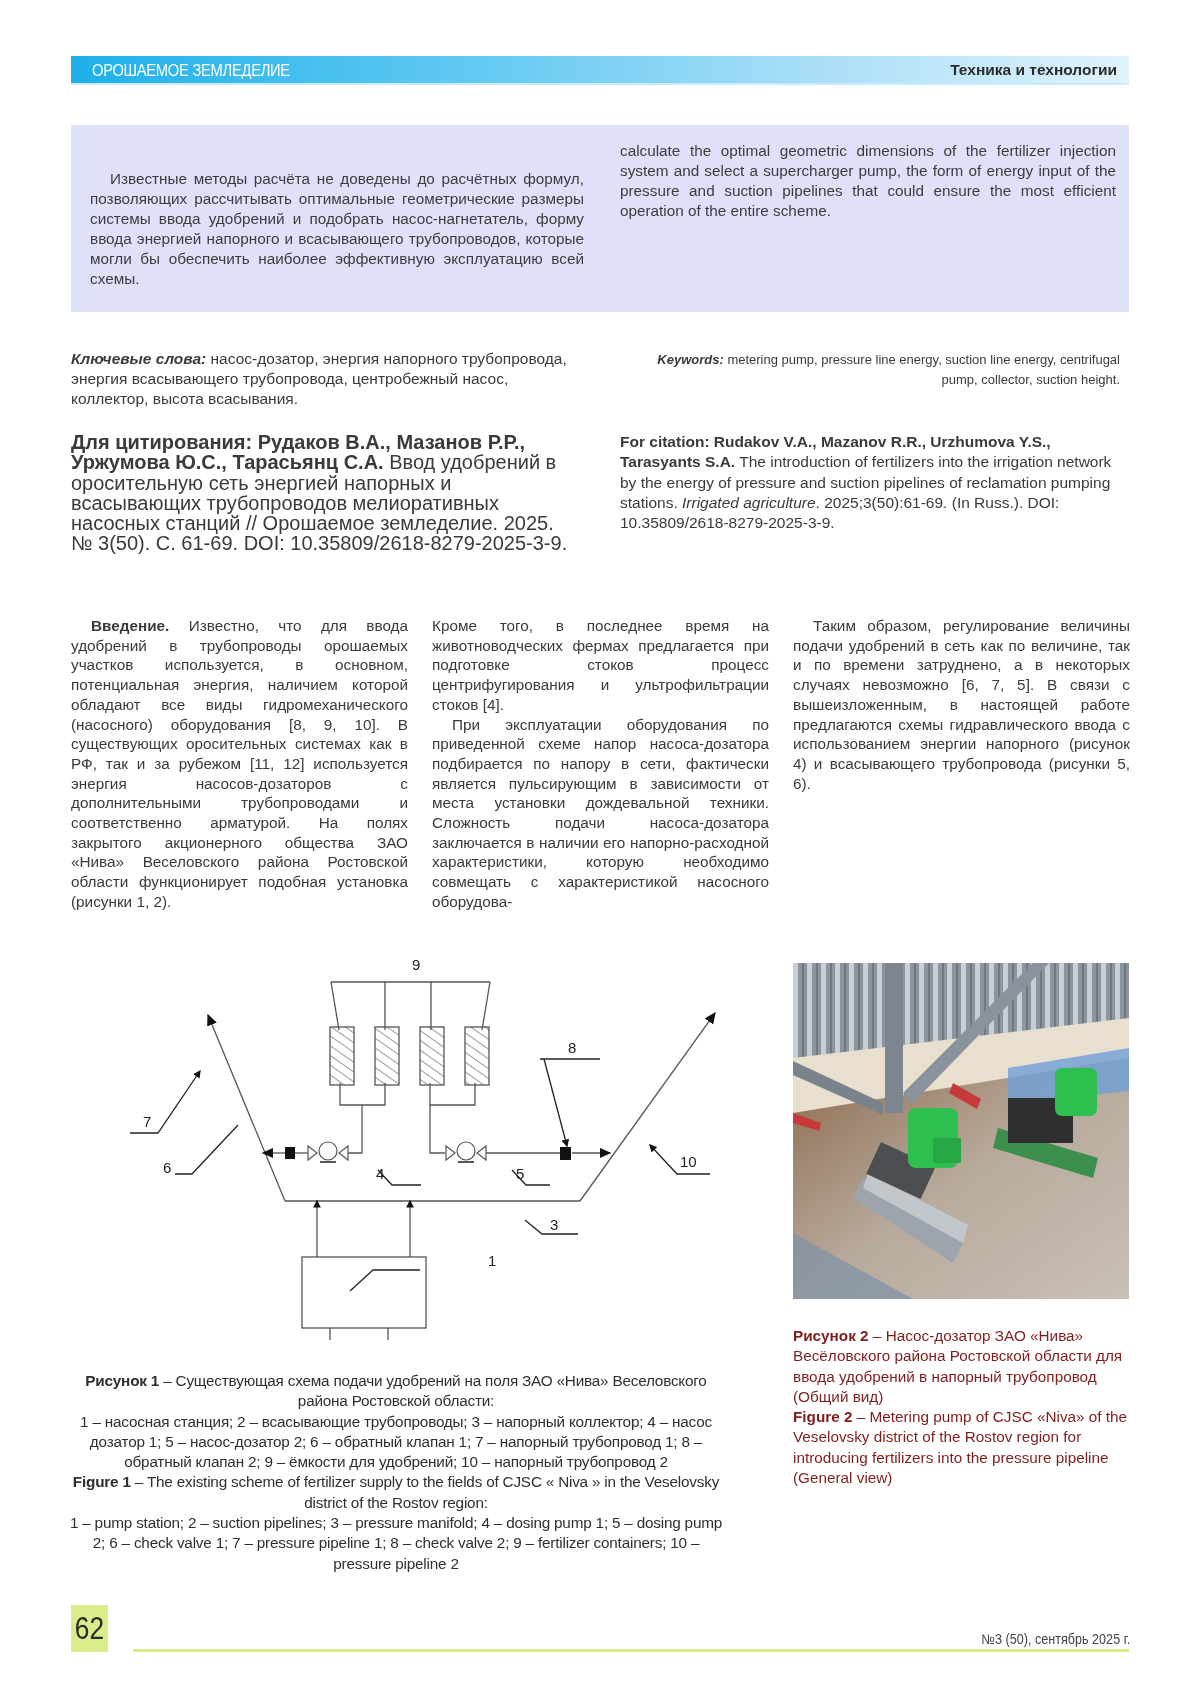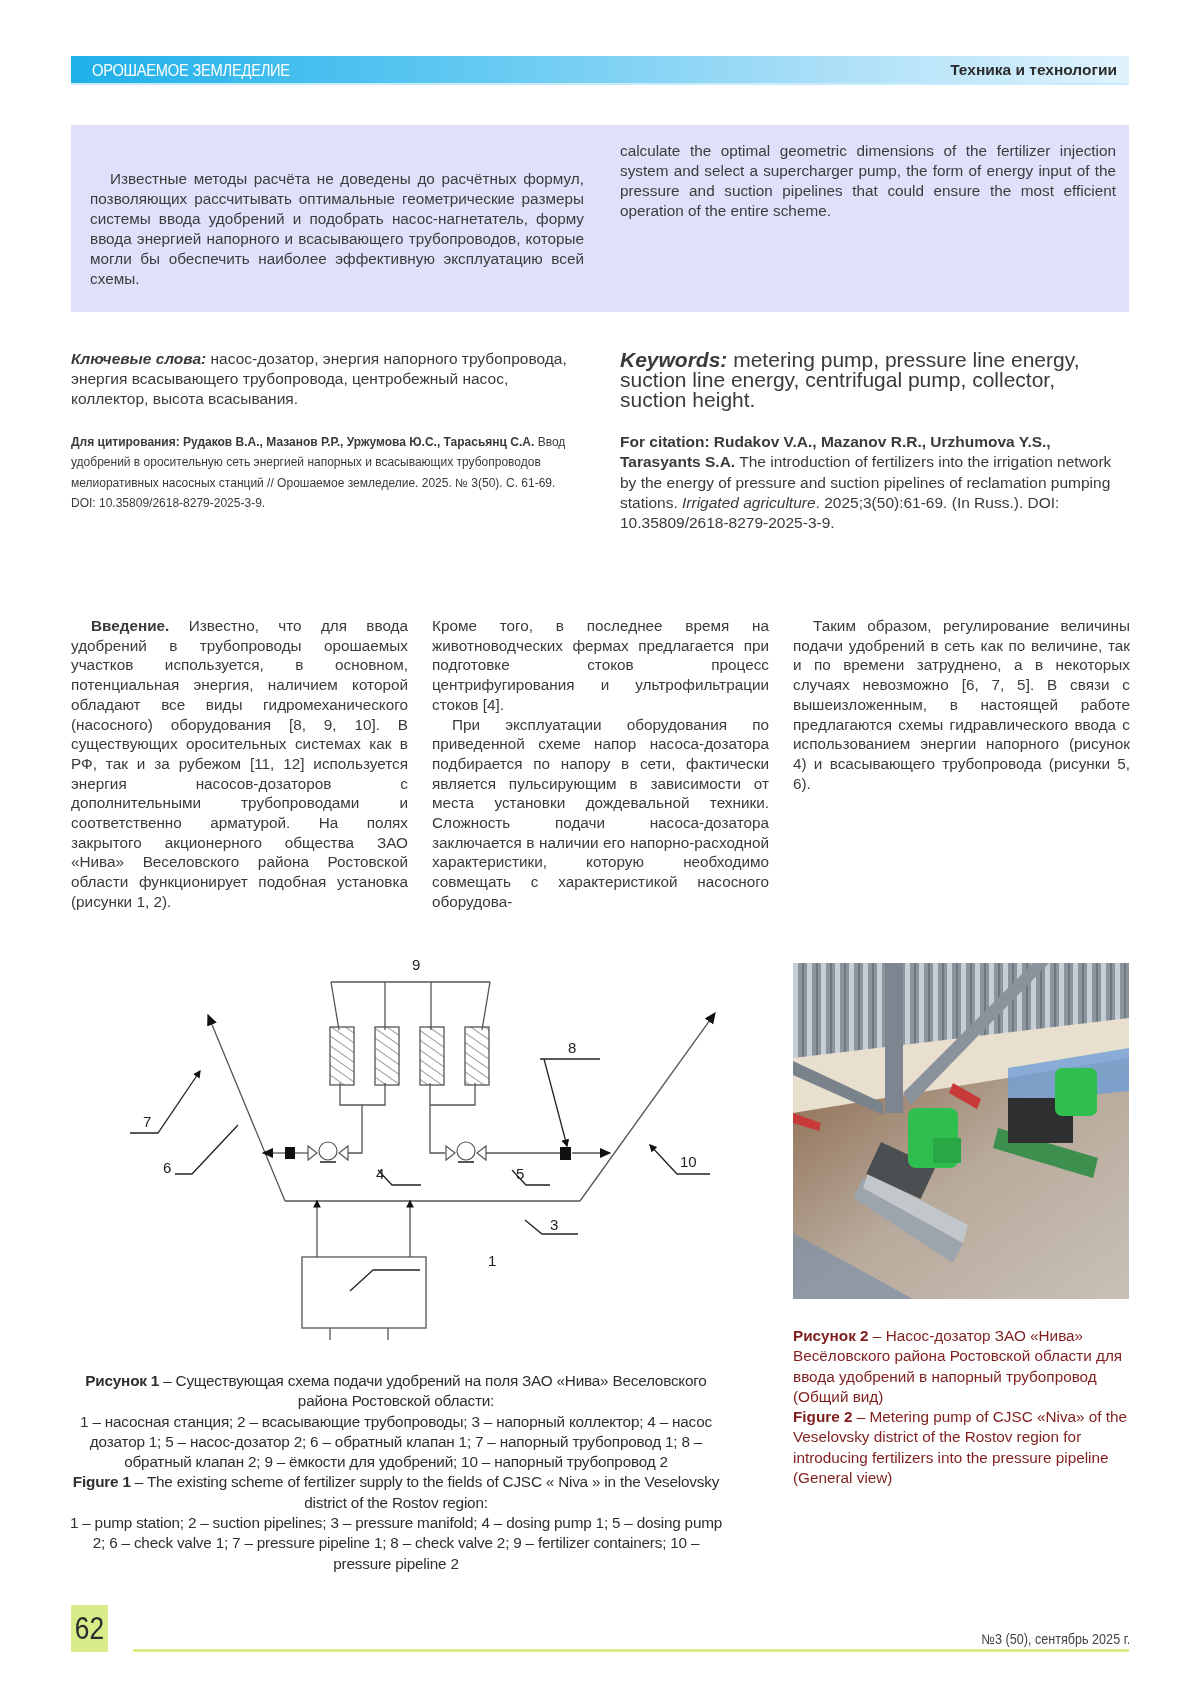--- a/index.html
+++ b/index.html
@@ -29,22 +29,22 @@
     position: absolute; left: 90px; top: 141px; width: 494px;
     font-size: 15.3px; line-height: 20px; text-align: justify; text-indent: 20px; color: #3c3c3c; margin-top: 28px;
   }
   .abstract-en {
     position: absolute; left: 620px; top: 141px; width: 496px;
     font-size: 15.3px; line-height: 20px; text-align: justify; color: #3c3c3c;
   }
 
   
   .kw-ru { position: absolute; left: 71px; top: 349px; width: 500px; font-size: 15.5px; line-height: 20px; }
-  .kw-en { position: absolute; left: 620px; top: 350px; width: 500px; font-size: 21px; line-height: 20px; }
-  .cit-ru { position: absolute; left: 71px; top: 432px; width: 500px; font-size: 12px; line-height: 20.3px; }
+  .kw-en { position: absolute; left: 620px; top: 350px; width: 500px; font-size: 13px; line-height: 20px; text-align: right; }
+  .cit-ru { position: absolute; left: 71px; top: 432px; width: 500px; font-size: 20px; line-height: 20.3px; }
   .cit-en { position: absolute; left: 620px; top: 432px; width: 510px; font-size: 15.5px; line-height: 20.3px; }
   .bi { font-weight: bold; font-style: italic; }
   .b { font-weight: bold; }
   .i { font-style: italic; }
 
   
   .col {
     position: absolute; top: 616px; font-size: 15.3px; line-height: 19.7px; text-align: justify; color: #3a3a3a;
   }
   .col p.indent { text-indent: 20px; }

